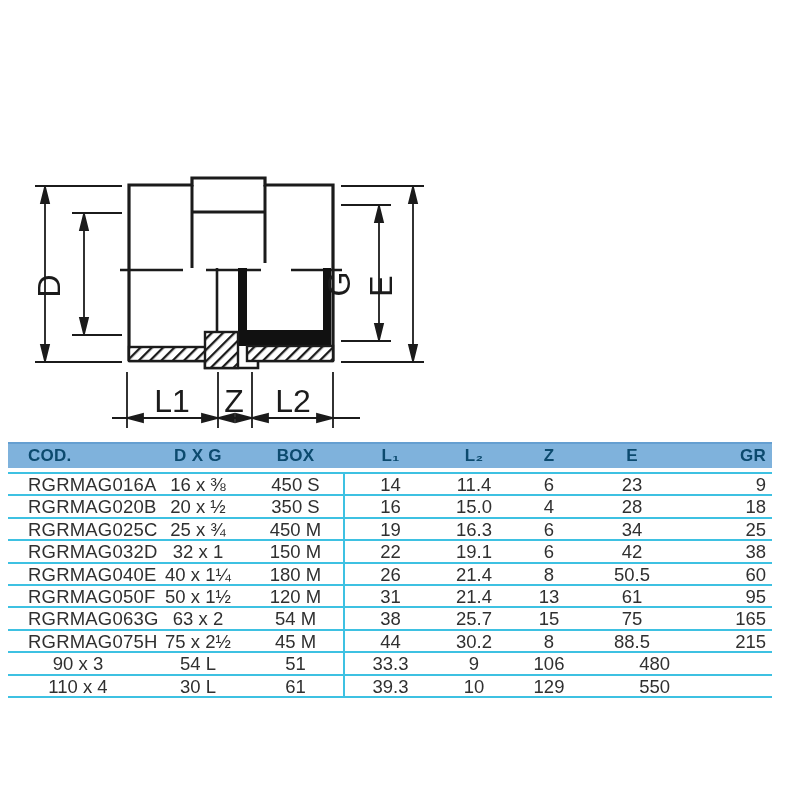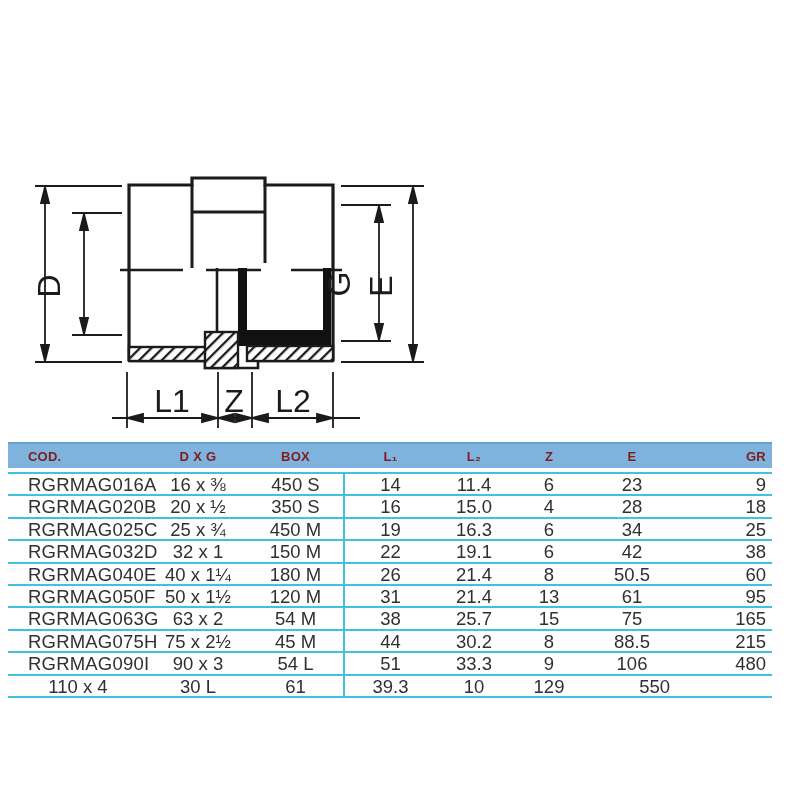--- a/index.html
+++ b/index.html
@@ -8,21 +8,21 @@
 
   
   .drawing{position:absolute;left:0;top:0;width:800px;height:450px;}
 
   
   .spec-table{position:absolute;left:8px;top:442px;width:764px;}
   .thead{display:grid;grid-template-columns:140px 100px 95px 95px 72px 78px 88px 96px;
          height:26px;background:#7FB2DC;border-top:2px solid #659FD1;box-sizing:border-box;
          align-items:center;}
   .th{display:flex;align-items:center;justify-content:center;
-      font-size:13px;font-weight:bold;color:#7f1d1d;letter-spacing:.3px;}
+      font-size:17px;font-weight:bold;color:#0c4a6e;letter-spacing:.3px;}
   .tbody{margin-top:4px;border-top:2px solid #3EC1E2;}
   .trow{display:grid;grid-template-columns:140px 100px 95px 95px 72px 78px 88px 96px;
         height:22.4px;box-sizing:border-box;border-bottom:2px solid #3EC1E2;
         align-items:center;}
   .cell{display:flex;align-items:center;justify-content:center;
         font-size:18.5px;color:#303030;white-space:nowrap;}
   .c-cod{justify-content:flex-start;padding-left:20px;letter-spacing:.2px;}
   .c-gr{justify-content:flex-end;padding-right:6px;}
   .th.c-cod{padding-left:20px;}
   .th.c-gr{}
@@ -204,21 +204,20 @@
           <div class="cell c-cod">RGRMAG075H</div>
           <div class="cell c-dxg">75 x 2½</div>
           <div class="cell c-box">45 M</div>
           <div class="cell c-l1">44</div>
           <div class="cell c-l2">30.2</div>
           <div class="cell c-z">8</div>
           <div class="cell c-e">88.5</div>
           <div class="cell c-gr">215</div>
         </div>
         <div class="trow">
-          <div class="cell c-cod">RGRMAG090I</div>
           <div class="cell c-dxg">90 x 3</div>
           <div class="cell c-box">54 L</div>
           <div class="cell c-l1">51</div>
           <div class="cell c-l2">33.3</div>
           <div class="cell c-z">9</div>
           <div class="cell c-e">106</div>
           <div class="cell c-gr">480</div>
         </div>
         <div class="trow">
           <div class="cell c-dxg">110 x 4</div>

